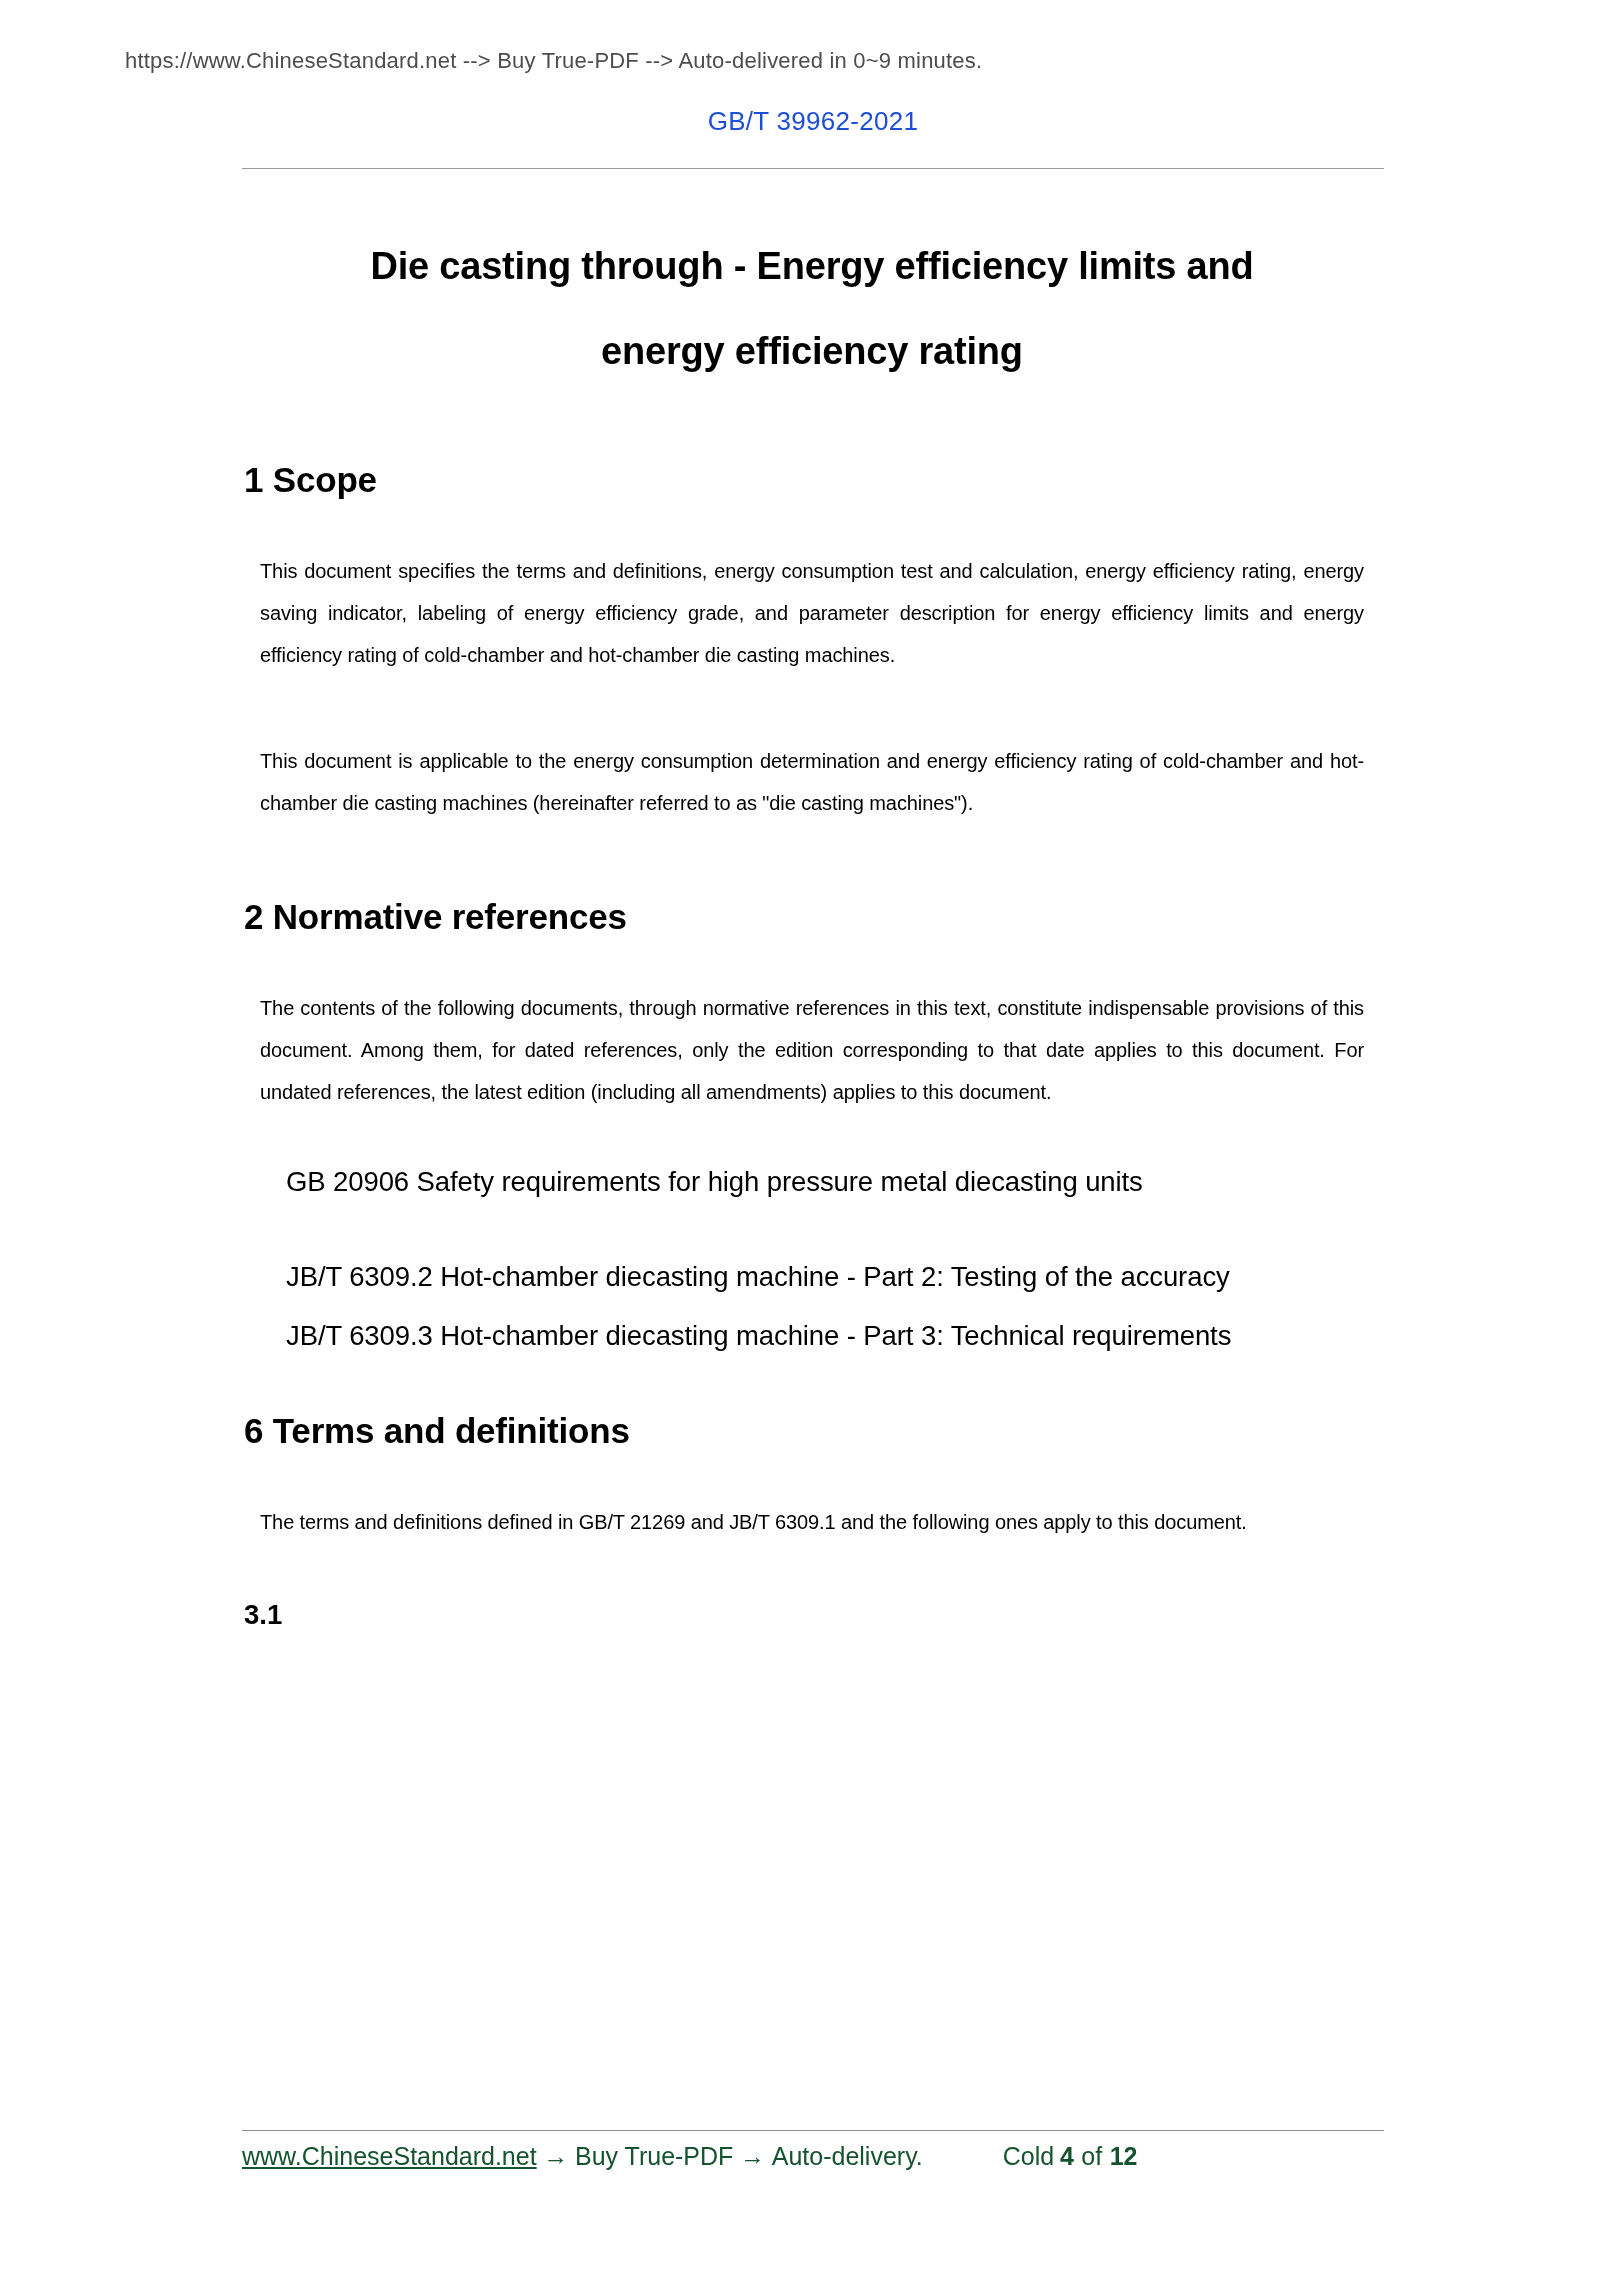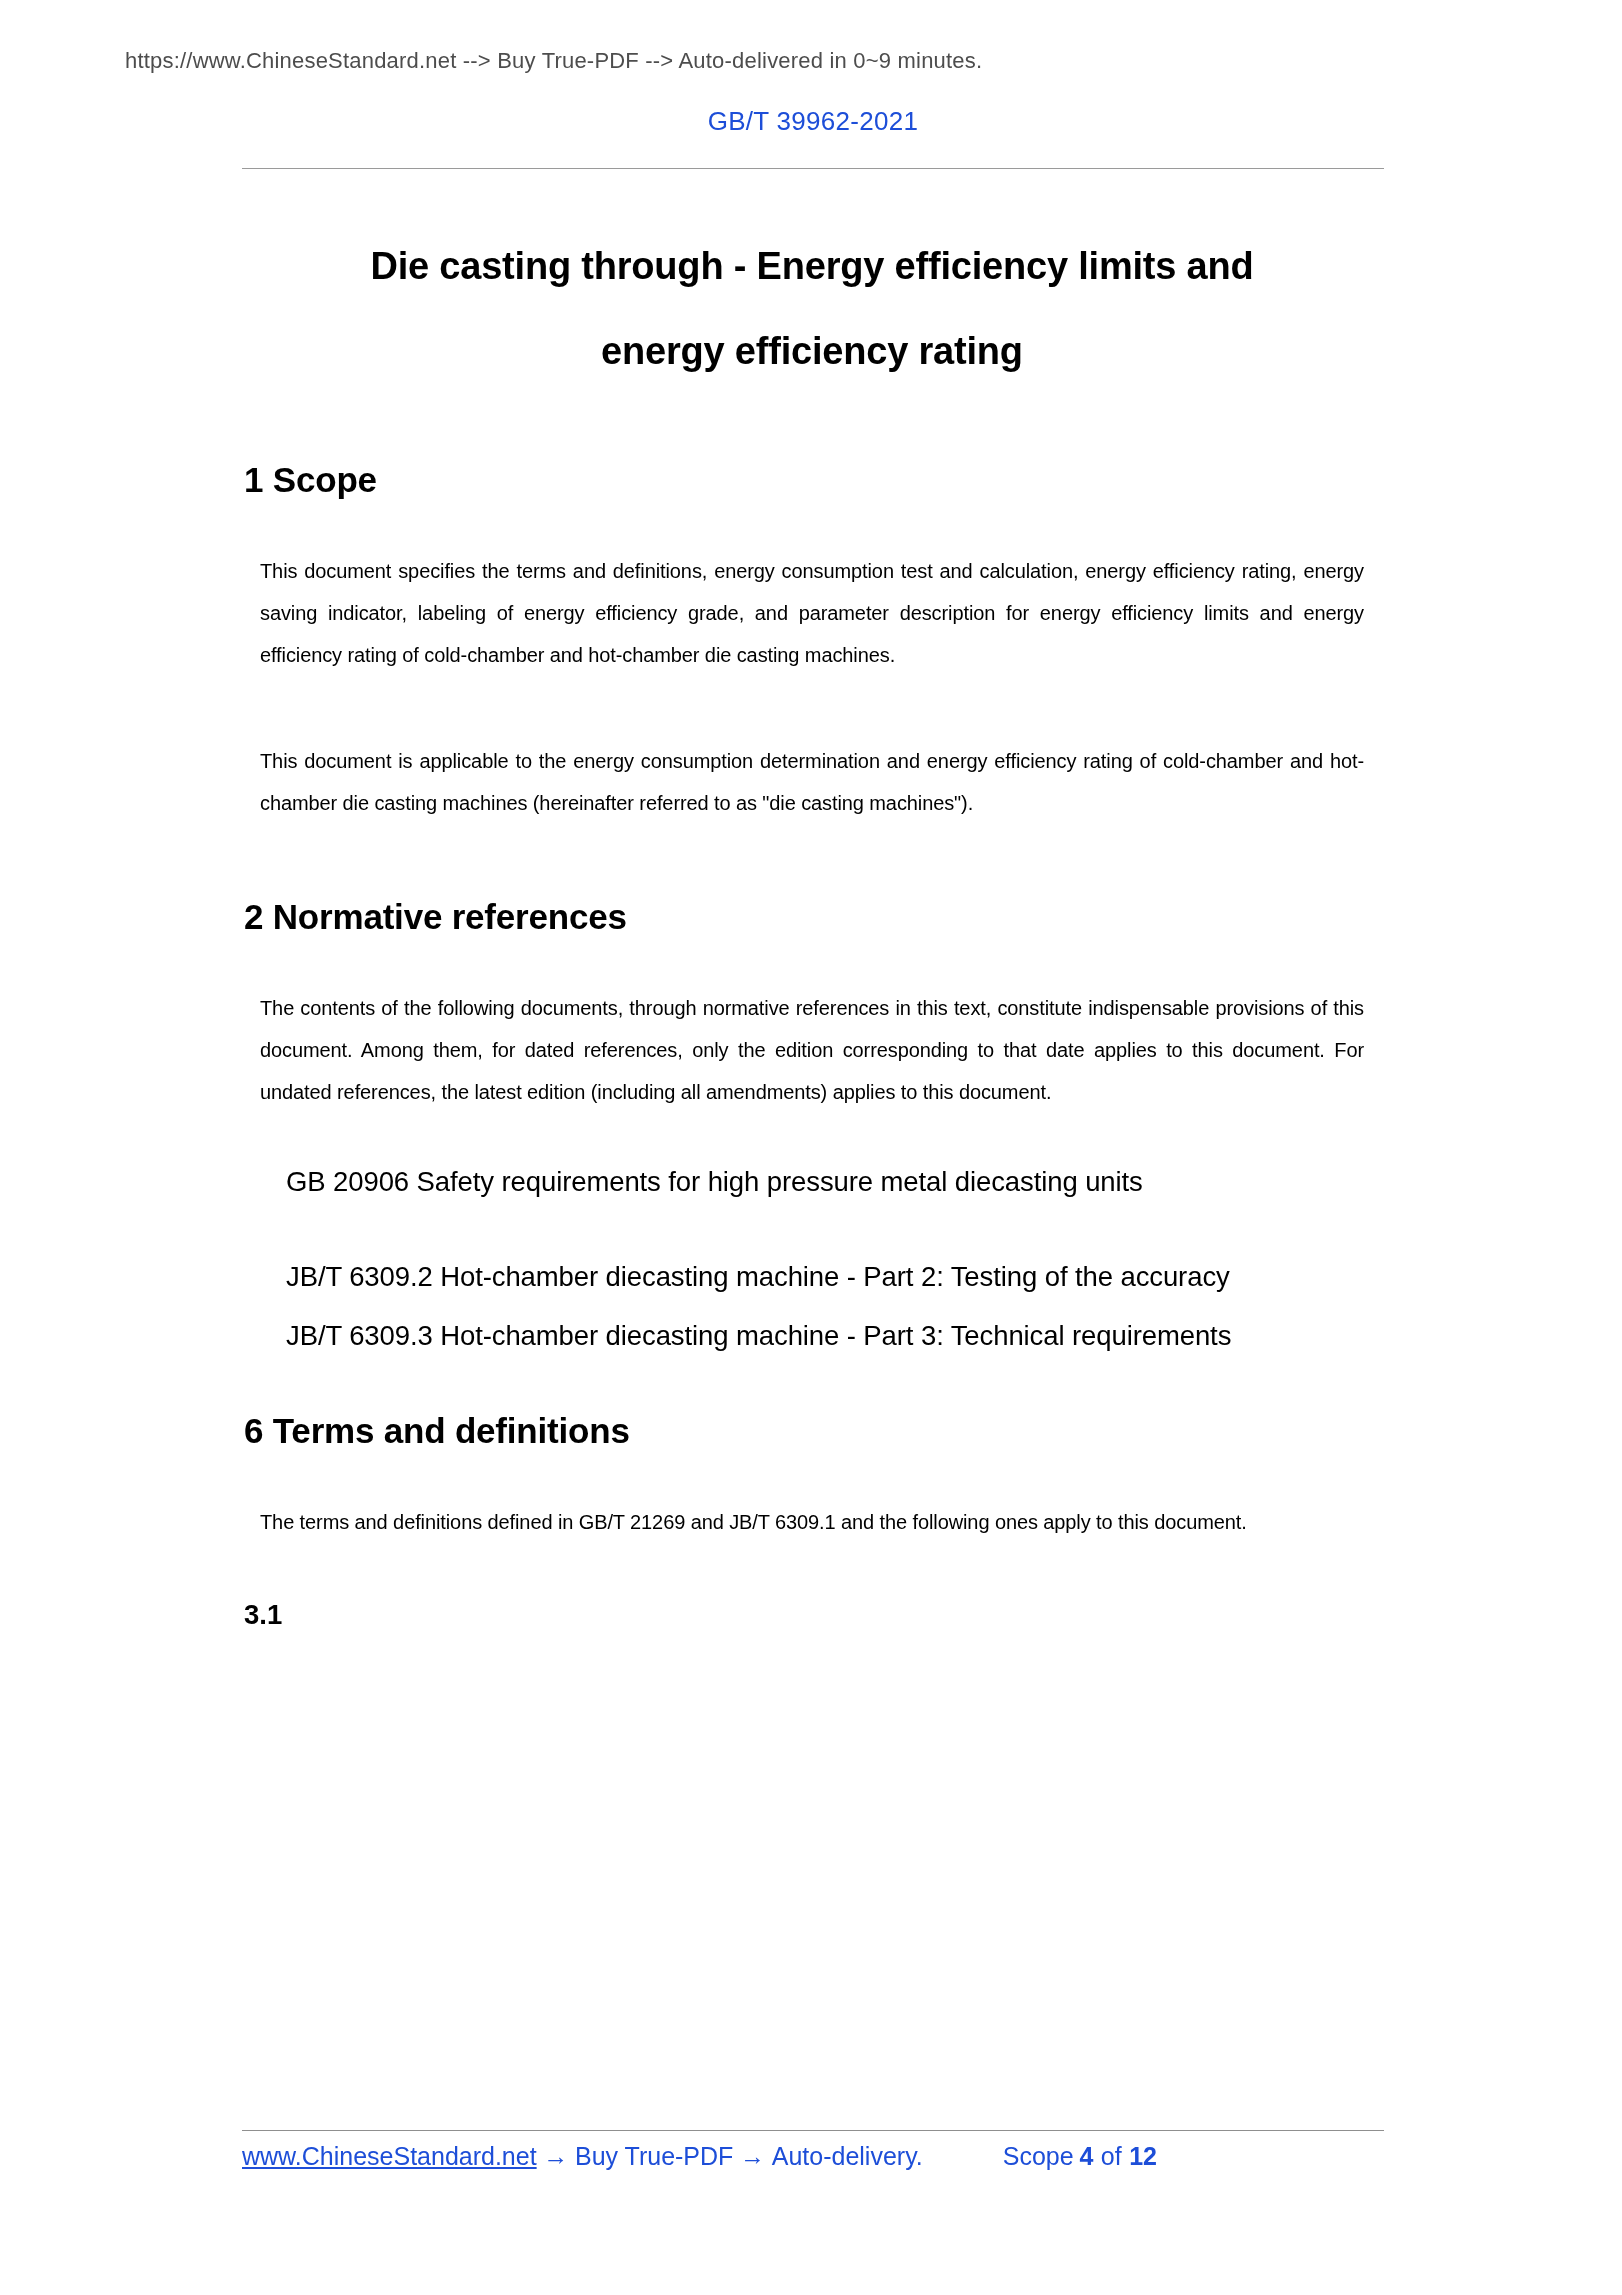--- a/index.html
+++ b/index.html
@@ -132,21 +132,21 @@
     height: 0;
     border-top: 1.7px solid #8f8f8f;
   }
   .footer {
     position: absolute;
     left: 242px;
     top: 2140px;
     width: 1142px;
     font-size: 25px;
     line-height: 33px;
-    color: #1d4ed8;
+    color: #14532d;
     display: flex;
     align-items: baseline;
     white-space: nowrap;
   }
   .footer-left {
     display: flex;
     align-items: baseline;
   }
   .footer-site {
     text-decoration: underline;
@@ -243,21 +243,21 @@
 
   <div class="footer">
     <div class="footer-left">
       <span class="footer-site">www.ChineseStandard.net</span>
       <span class="footer-arrow">→</span>
       <span>Buy True-PDF</span>
       <span class="footer-arrow">→</span>
       <span>Auto-delivery.</span>
     </div>
     <div class="footer-right">
-      <span class="pg-word">Scope</span>
+      <span class="pg-word">Cold</span>
       <span class="pg-num">4</span>
       <span class="pg-of">of</span>
       <span class="pg-total">12</span>
     </div>
   </div>
 
 </div>
 
 
 </body></html>

